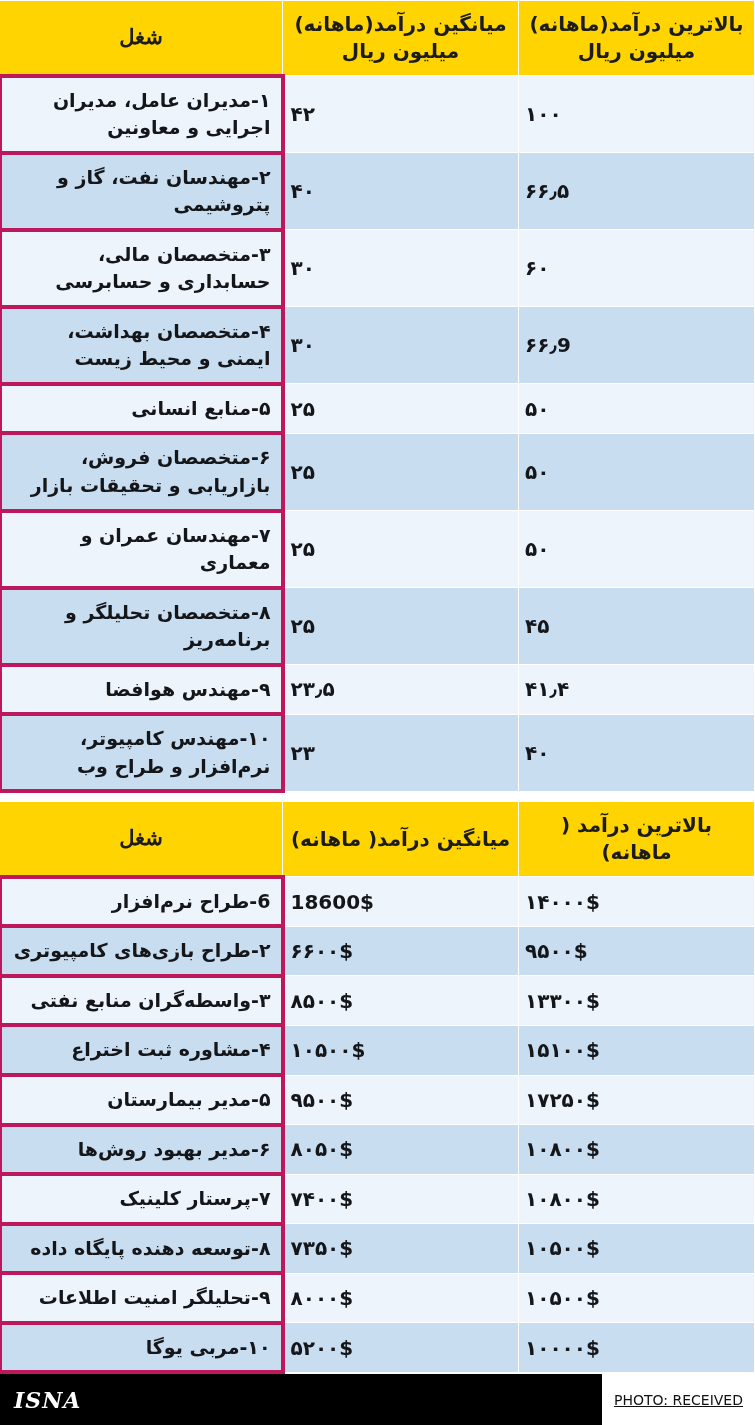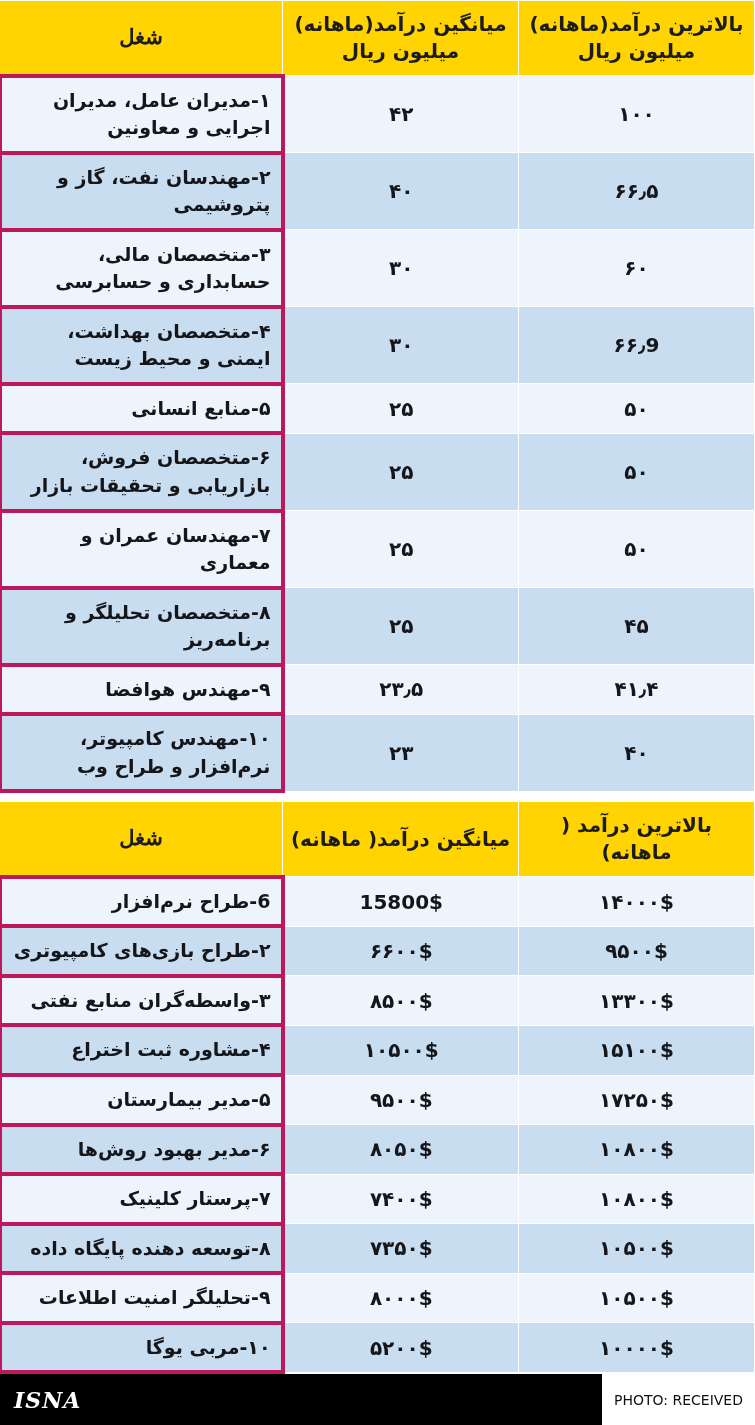--- a/index.html
+++ b/index.html
@@ -45,21 +45,21 @@
   td.job {
     font-size: 19px;
     color: #14161a;
     padding: 9px 10px;
     line-height: 1.45;
     border: 4px solid #be185d;
     vertical-align: middle;
     font-weight: bold;
   }
   td.num {
-    text-align: center;
+    text-align: left;
     font-size: 20px;
     color: #14161a;
     padding: 9px 6px;
     border: 1px solid #ffffff;
     vertical-align: middle;
     font-weight: bold;
   }
   tr.r-odd  td { background: #eef4fb; }
   tr.r-even td { background: #c9ddf0; }
 
@@ -90,20 +90,21 @@
     margin-left: auto;
     background: #ffffff;
     color: #111111;
     font-size: 14px;
     font-family: "DejaVu Sans", "Liberation Sans", sans-serif;
     padding: 5px 12px 5px 12px;
     height: 100%;
     display: flex;
     align-items: center;
     box-sizing: border-box;
+    text-decoration: underline;
   }
 </style>
 </head>
 <body>
 
 <div class="page">
 
   <table class="data-table">
     <colgroup>
       <col class="c-top">
@@ -182,21 +183,21 @@
     <thead>
       <tr class="hdr">
         <th>بالاترین درآمد ( ماهانه)</th>
         <th>میانگین درآمد( ماهانه)</th>
         <th class="job-h">شغل</th>
       </tr>
     </thead>
     <tbody>
       <tr class="r-odd">
         <td class="num">۱۴۰۰۰$</td>
-        <td class="num">15800$</td>
+        <td class="num">18600$</td>
         <td class="job">6-طراح نرم‌افزار</td>
       </tr>
       <tr class="r-even">
         <td class="num">۹۵۰۰$</td>
         <td class="num">۶۶۰۰$</td>
         <td class="job">۲-طراح بازی‌های کامپیوتری</td>
       </tr>
       <tr class="r-odd">
         <td class="num">۱۳۳۰۰$</td>
         <td class="num">۸۵۰۰$</td>

